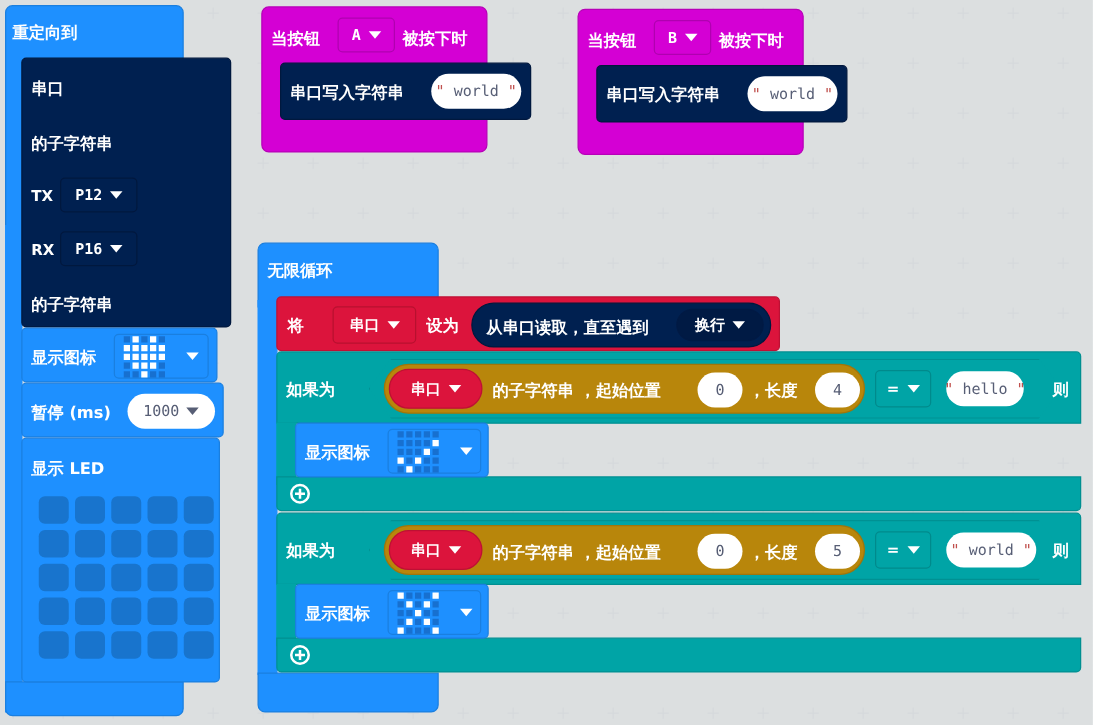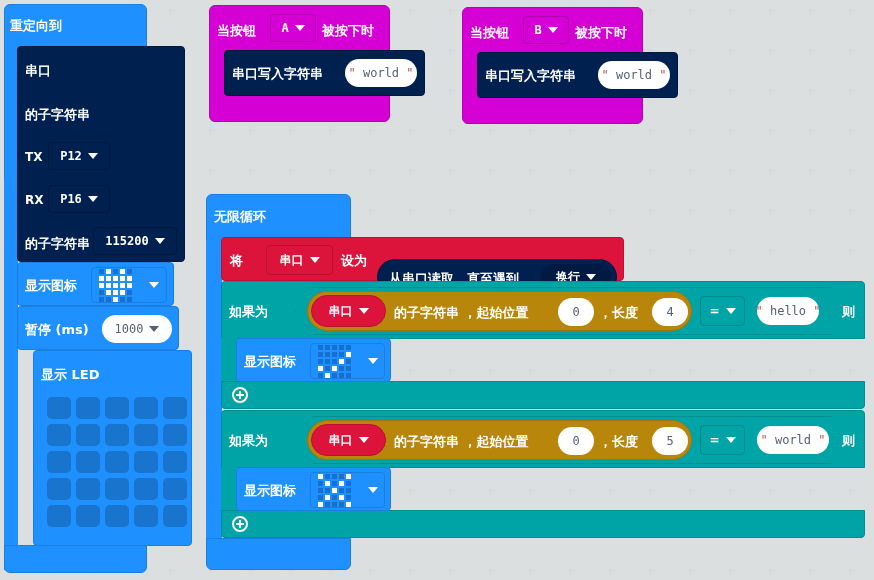--- a/index.html
+++ b/index.html
@@ -388,24 +388,20 @@
   <div class="dd navy" style="left:30px;top:95px;width:62px;height:28px;">
     <span class="mono">P12</span>
       <span class="tri"></span>
   </div>
   <span class="lbl" style="left:7px;top:146px;font-size:12px;">RX</span>
   <div class="dd navy" style="left:30px;top:138px;width:62px;height:28px;">
     <span class="mono">P16</span>
       <span class="tri"></span>
   </div>
   <span class="lbl" style="left:7px;top:188px;">的子字符串</span>
-  <div class="dd navy" style="left:75px;top:180px;width:84px;height:28px;">
-    <span class="mono">115200</span>
-      <span class="tri"></span>
-  </div>
 </div>
 
 <div class="blk blue" style="left:17px;top:262px;width:157px;height:44px;">
   <span class="lbl" style="left:7px;top:14px;">显示图标</span>
   <div class="dd blue" style="left:73px;top:4px;width:76px;height:36px;justify-content:flex-start;padding-left:7px;gap:17px;">
     <div class="icon5" id="icon-heart" style="position:relative;">
         <span></span>
         <span class="on"></span>
         <span></span>
         <span class="on"></span>
@@ -436,21 +432,21 @@
 </div>
 
 <div class="blk blue" style="left:17px;top:306px;width:162px;height:44px;">
   <span class="lbl" style="left:7px;top:14px;">暂停 (ms)</span>
   <div class="pill" style="left:84px;top:8px;width:70px;height:28px;gap:6px;">
     <span class="mono">1000</span>
       <span class="tri" style="border-top-color:#575e75;"></span>
   </div>
 </div>
 
-<div class="blk blue" style="left:17px;top:350px;width:159px;height:196px;margin-left:16px;">
+<div class="blk blue" style="left:17px;top:350px;width:159px;height:196px;">
   <span class="lbl" style="left:7px;top:15px;">显示 LED</span>
   <div id="led-grid" style="position:absolute;left:13px;top:46px;width:145px;height:130px;">
       <div class="led" style="left: 0px; top: 0px;"></div>
       <div class="led" style="left: 29px; top: 0px;"></div>
       <div class="led" style="left: 58px; top: 0px;"></div>
       <div class="led" style="left: 87px; top: 0px;"></div>
       <div class="led" style="left: 116px; top: 0px;"></div>
       <div class="led" style="left: 0px; top: 27px;"></div>
       <div class="led" style="left: 29px; top: 27px;"></div>
       <div class="led" style="left: 58px; top: 27px;"></div>
@@ -510,21 +506,21 @@
 <div class="blk blue" style="left:206px;top:240px;width:16px;height:300px;border-radius:0;border:none;"></div>
 <div class="blk blue" style="left:206px;top:538px;width:145px;height:32px;border-radius:0 0 6px 6px;"></div>
 
 <div class="blk red" style="left:221px;top:237px;width:403px;height:44px;">
   <span class="lbl" style="left:8px;top:14px;">将</span>
   <div class="dd red" style="left:44px;top:7px;width:67px;height:30px;border-color:#b8102f;">
     <span>串口</span>
       <span class="tri"></span>
   </div>
   <span class="lbl" style="left:119px;top:14px;">设为</span>
-  <div class="blk navy" style="left:155px;top:4px;width:240px;height:36px;border-radius:18px;margin-top:17px;">
+  <div class="blk navy" style="left:155px;top:4px;width:240px;height:36px;border-radius:18px;">
     <span class="lbl" style="left:11px;top:10px;">从串口读取，直至遇到</span>
     <div class="dd navy" style="left:163px;top:4px;width:70px;height:26px;border-radius:13px;background:#001a44;border-color:#001a44;">
       <span>换行</span>
         <span class="tri"></span>
     </div>
   </div>
 </div>
 
 <div id="if-container">
 <div class="blk teal" style="left:221px;top:281px;width:644px;height:58px;border-radius:4px 4px 0 0;">

